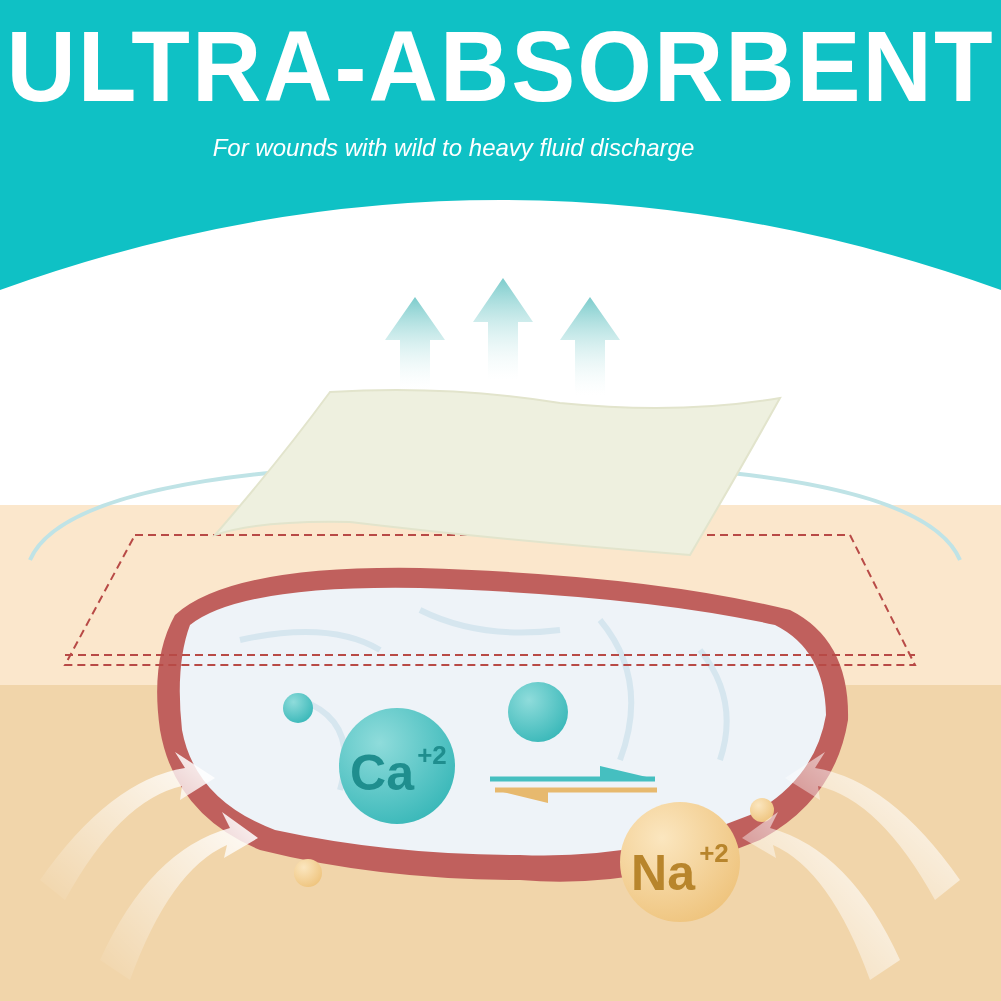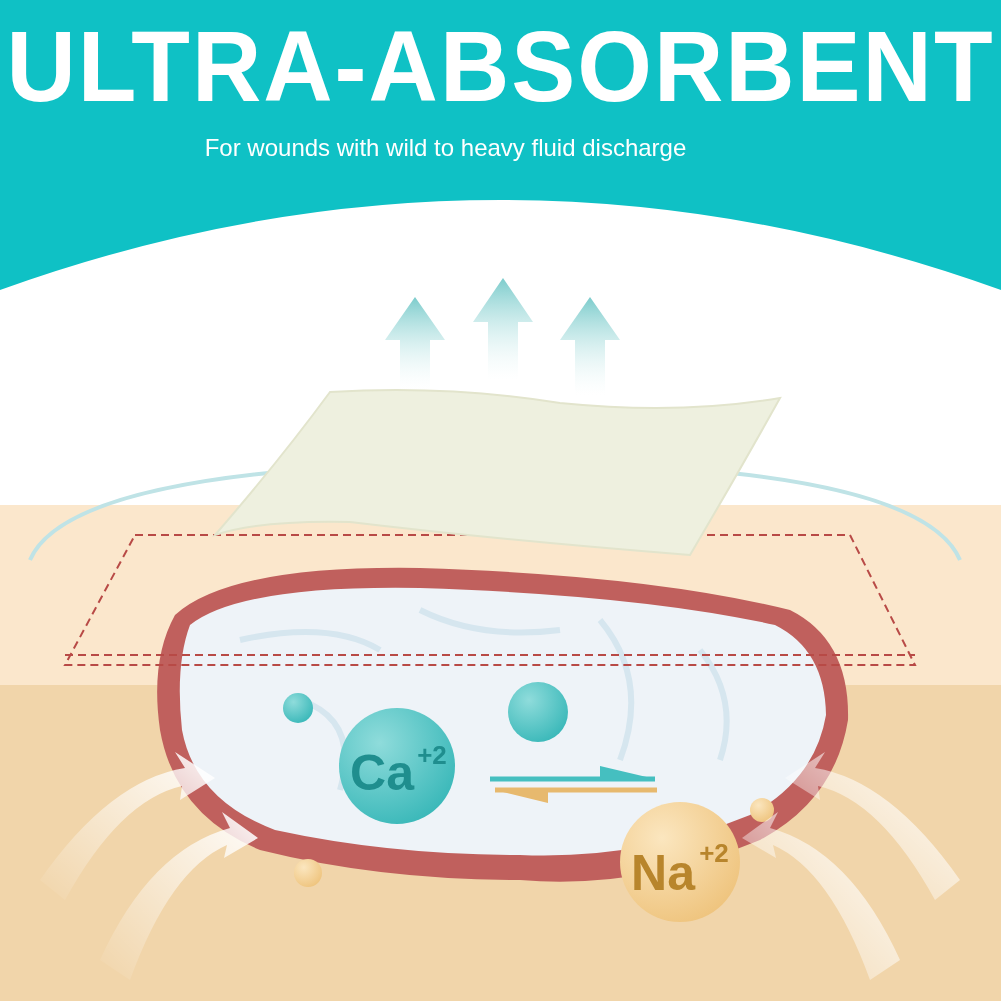--- a/index.html
+++ b/index.html
@@ -1,19 +1,19 @@
 <!DOCTYPE html>
 <html><head>
 <meta charset="utf-8">
 <style>
   html,body{margin:0;padding:0;}
   body{width:1001px;height:1001px;position:relative;overflow:hidden;background:#ffffff;font-family:"Liberation Sans",sans-serif;}
   .stage{position:absolute;left:0;top:0;width:1001px;height:1001px;}
   .title{position:absolute;left:0;top:18px;width:1001px;text-align:center;color:#fff;font-weight:bold;font-size:96px;letter-spacing:2px;line-height:1;transform:scaleY(1.05);}
-  .subtitle{position:absolute;left:0;top:136px;width:891px;text-align:center;color:#fff;font-size:24px;line-height:1;}
+  .subtitle{position:absolute;left:8px;top:136px;width:891px;text-align:center;color:#fff;font-size:24px;line-height:1;font-style:italic;}
   .ion-label{font-family:"Liberation Sans",sans-serif;font-weight:bold;}
 </style>
 </head>
 <body>
 
 <div class="stage">
   <svg width="1001" height="1001" viewBox="0 0 1001 1001" style="position:absolute;left:0;top:0;">
     <defs>
       <linearGradient id="arrowGrad" x1="0" y1="0" x2="0" y2="1">
         <stop offset="0" stop-color="#7ccccc"></stop>

